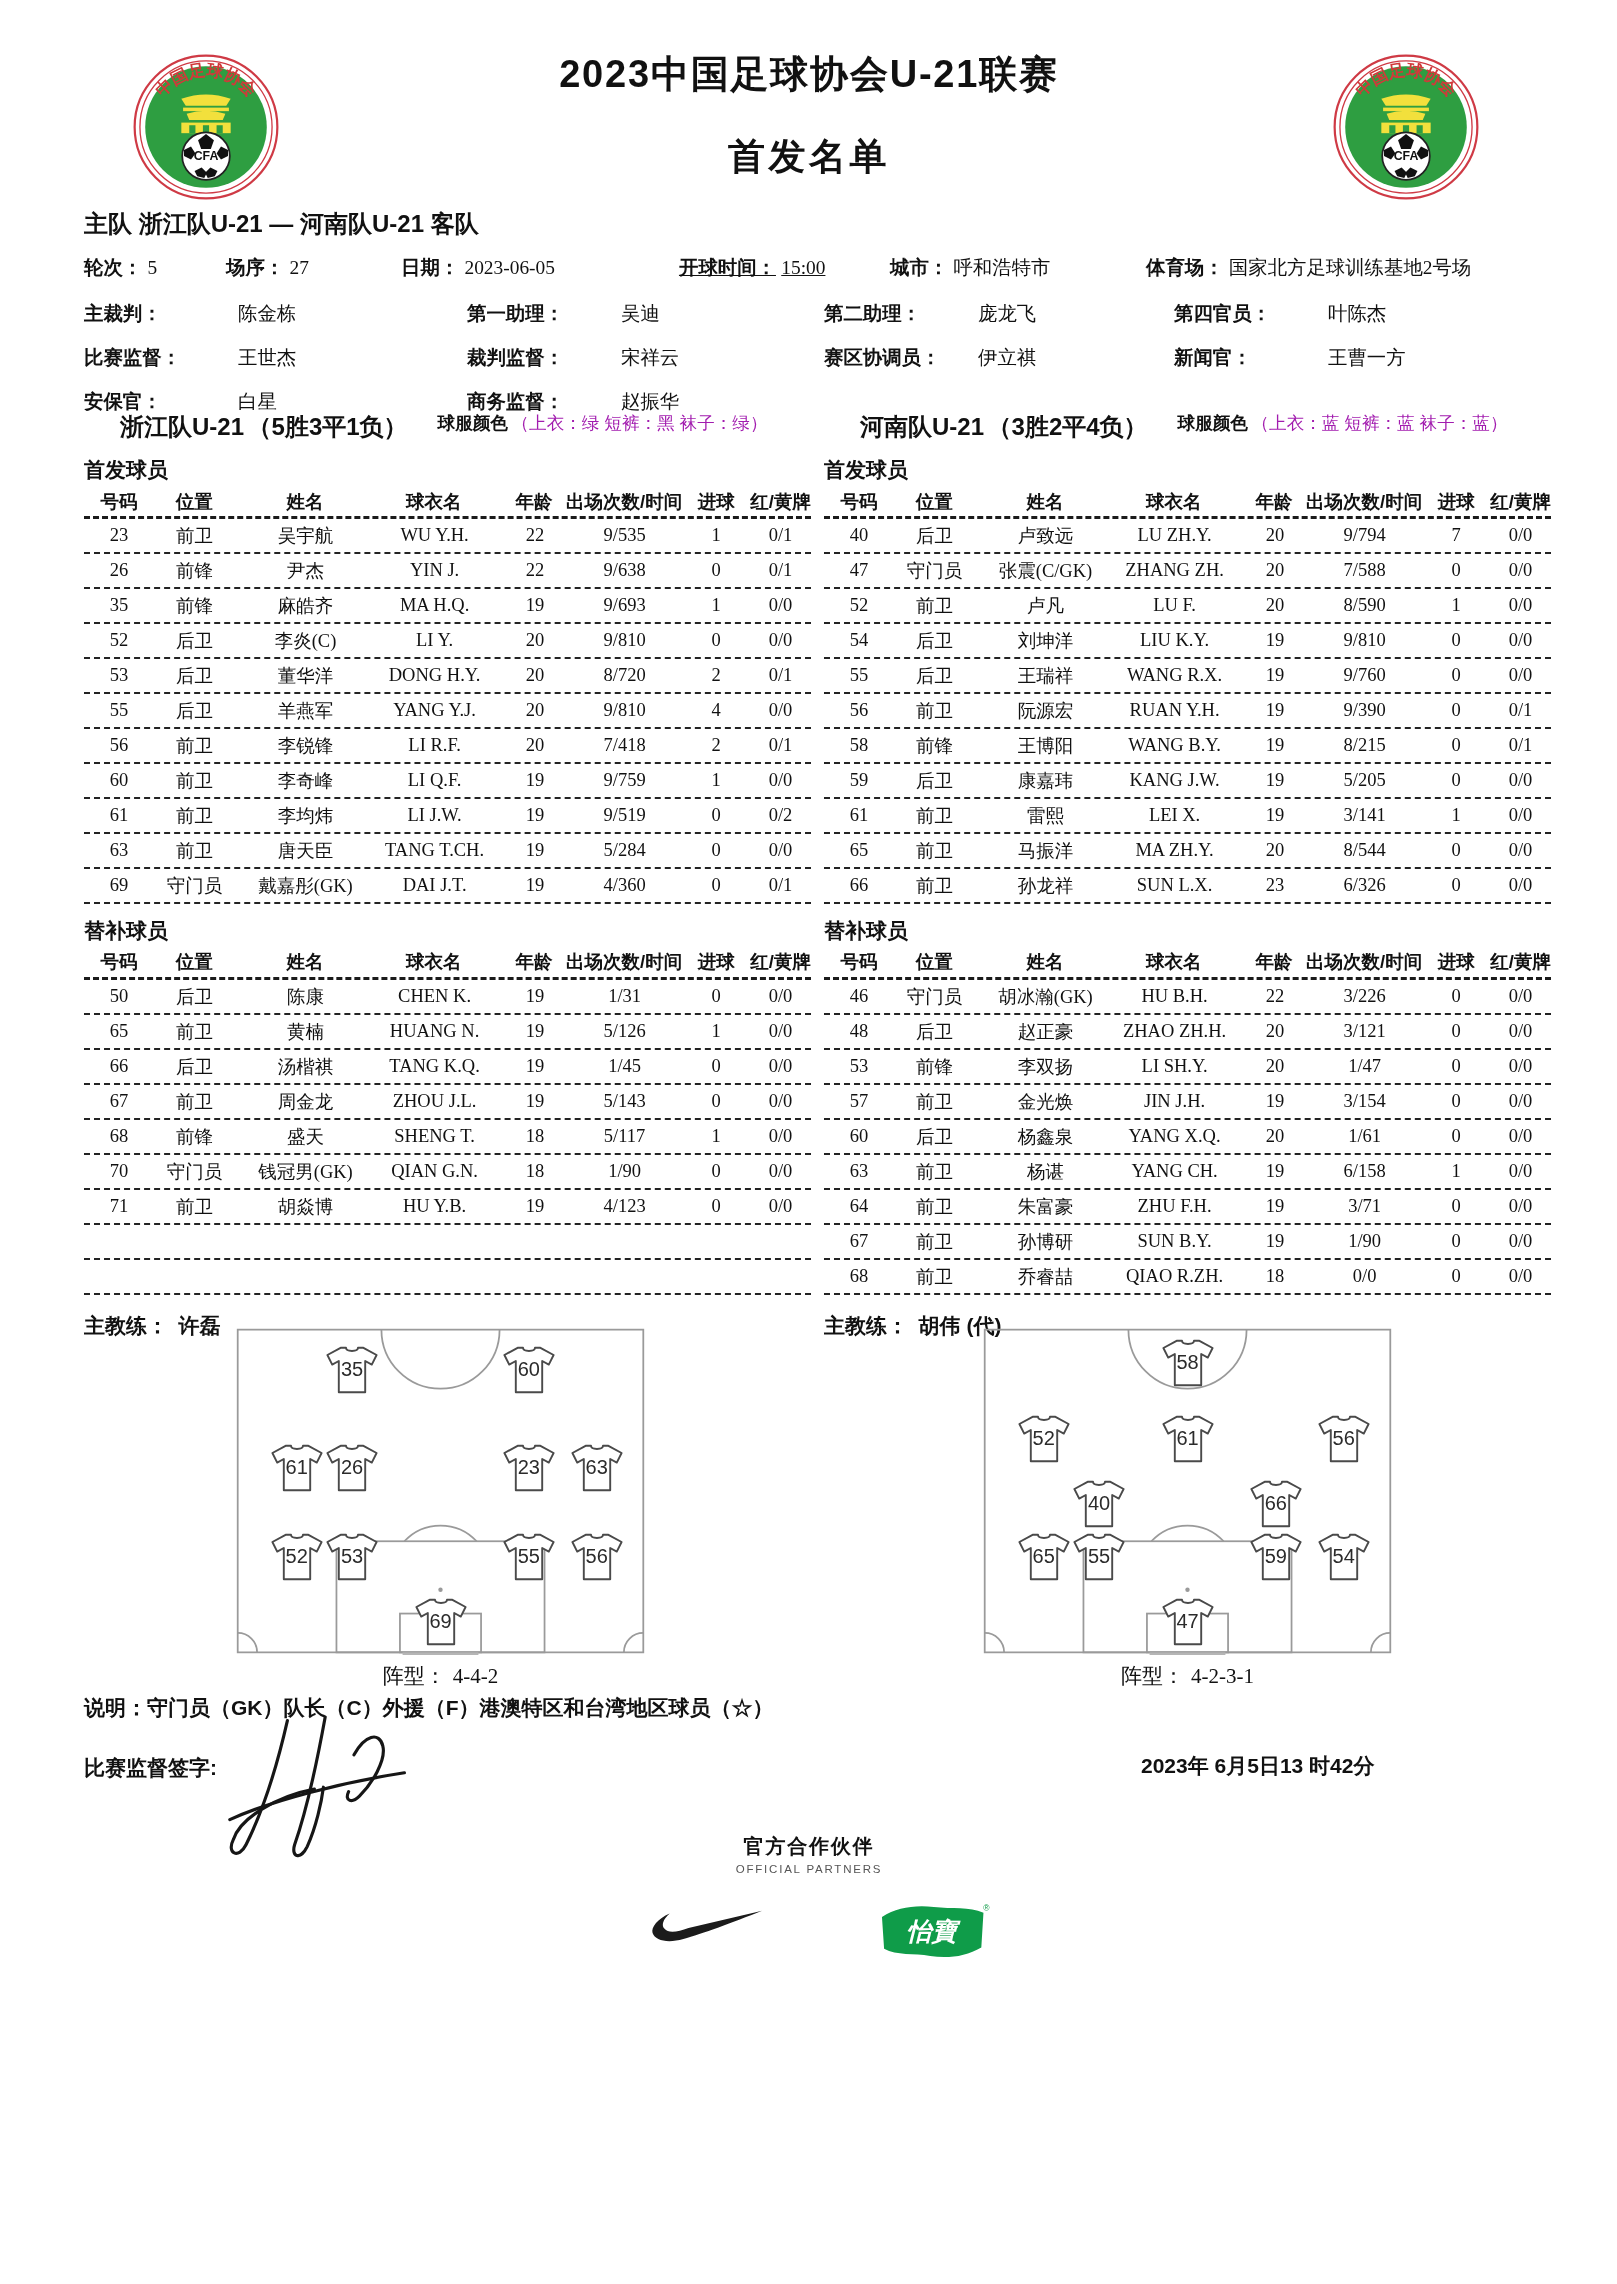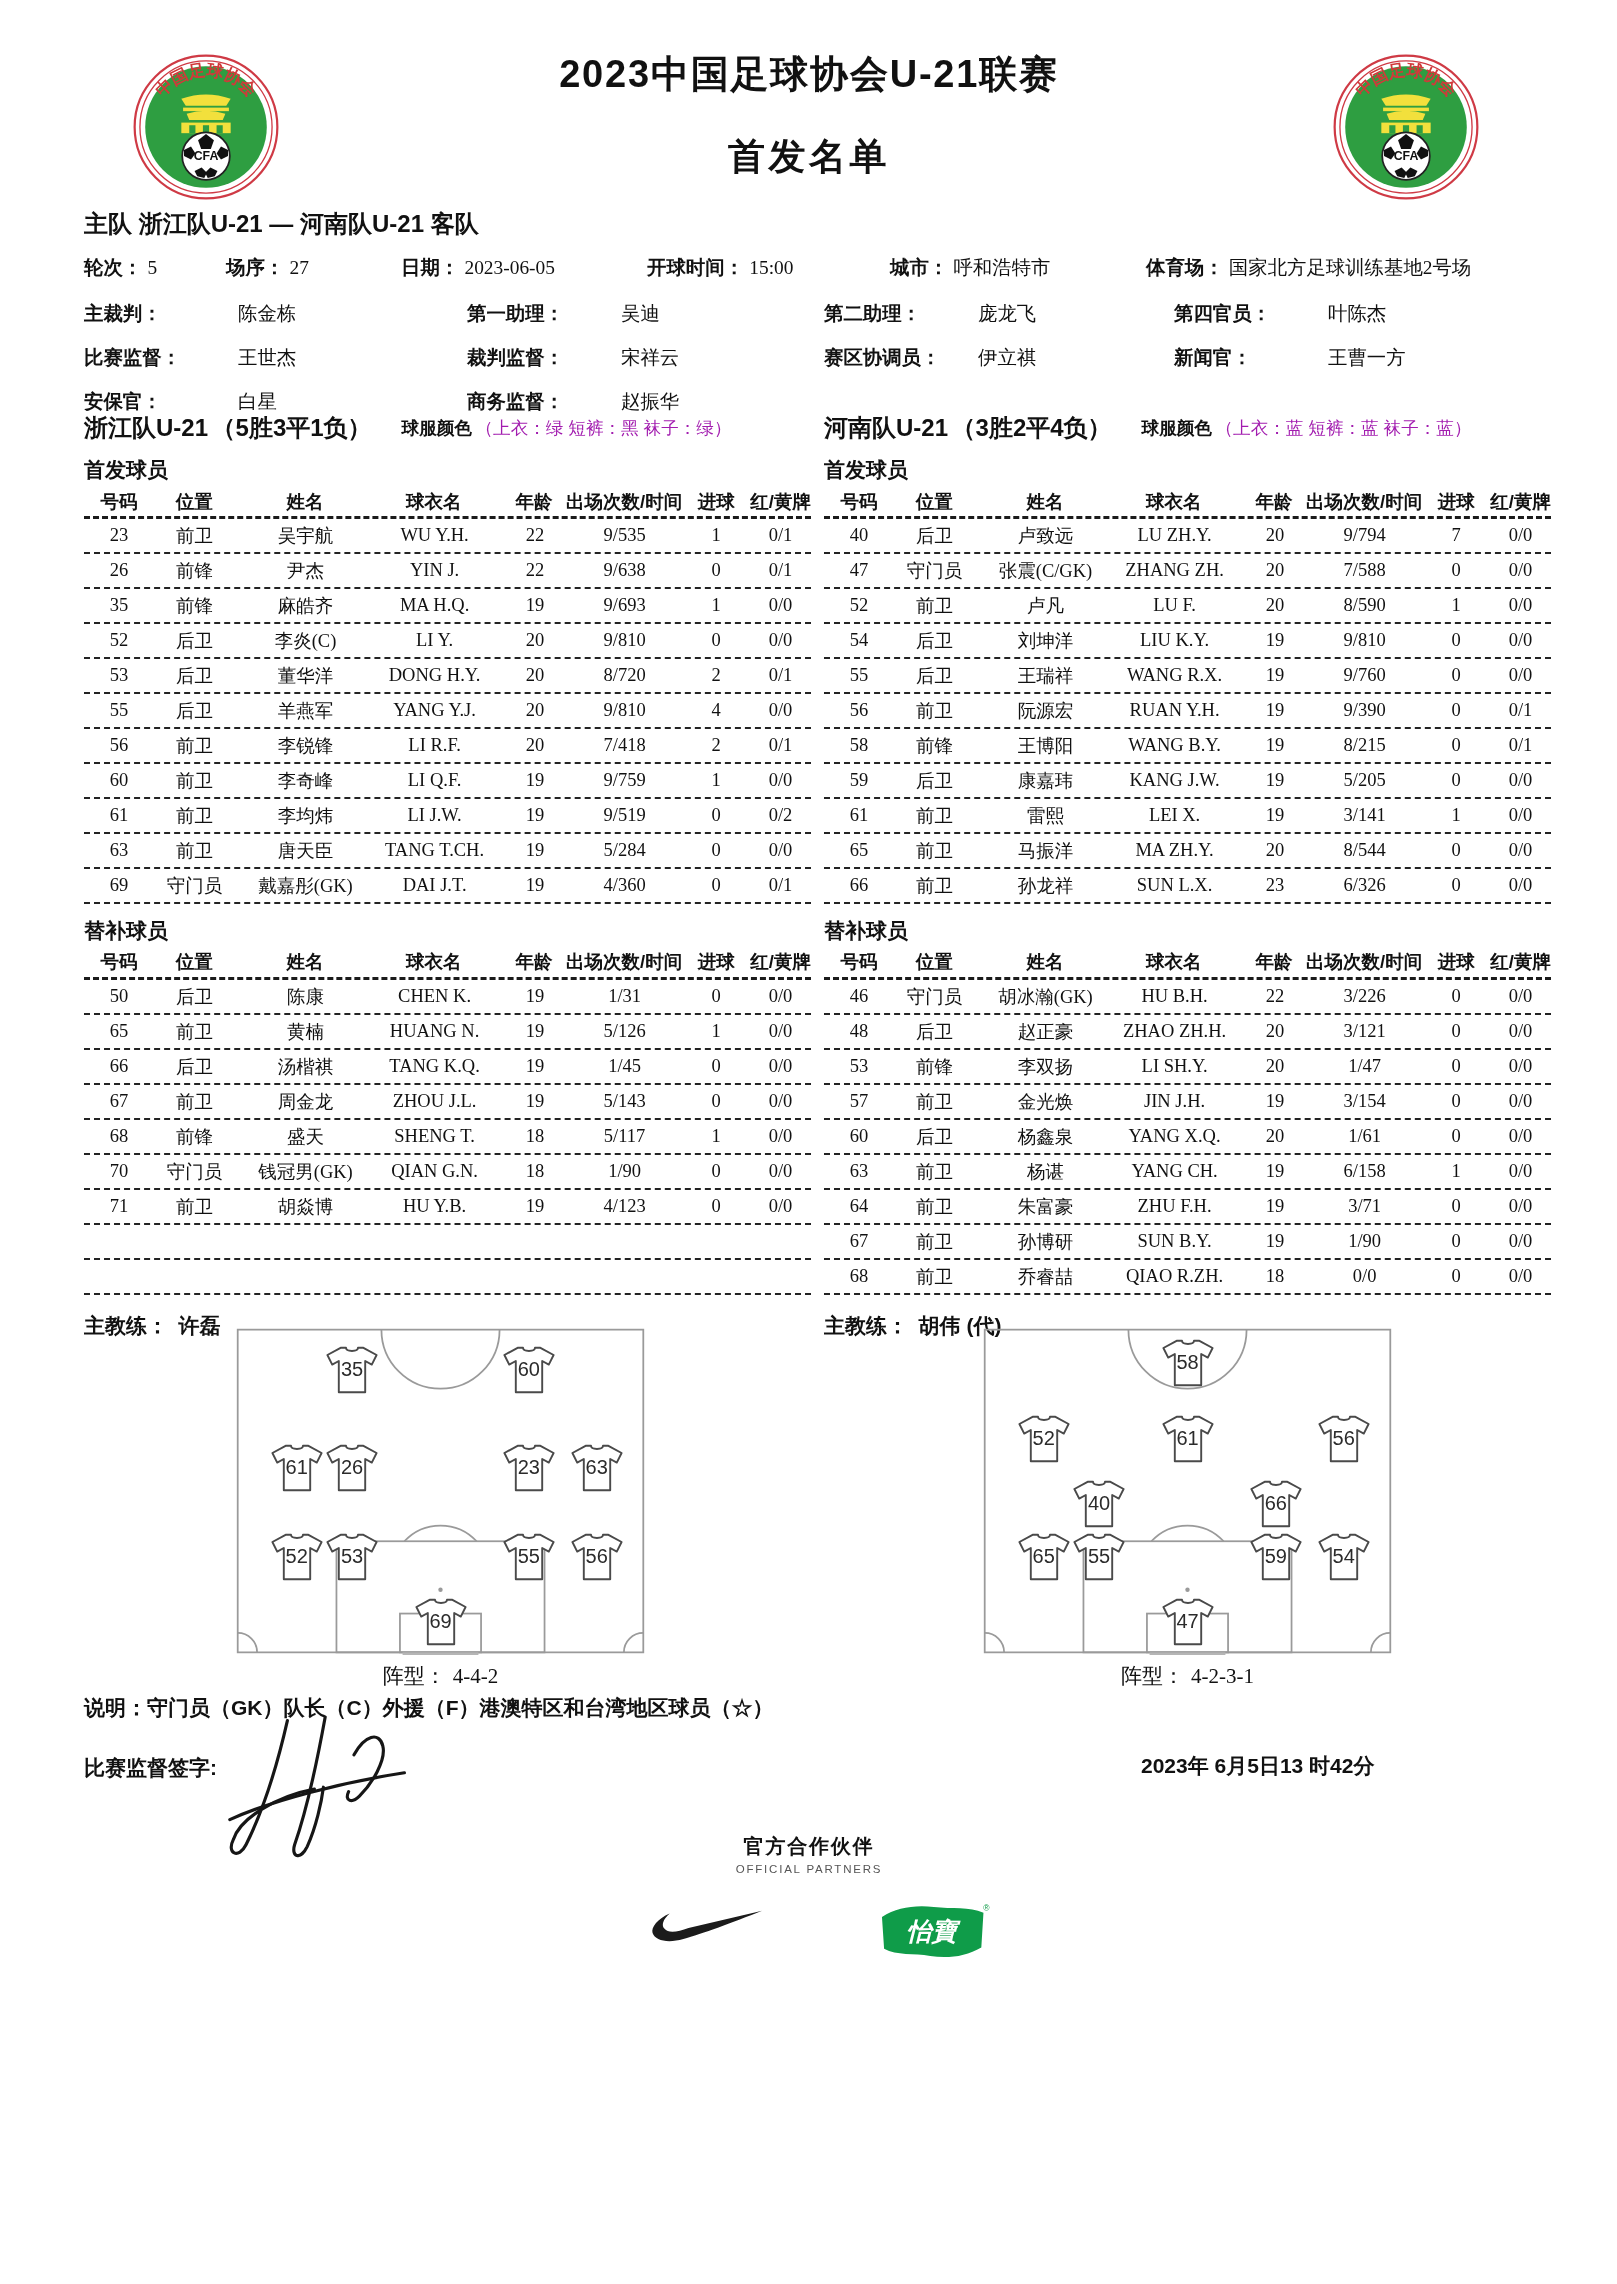--- a/index.html
+++ b/index.html
@@ -15,35 +15,35 @@
   #logo-left{left:132px;} #logo-right{left:1332px;}
 
   .teams-line{position:absolute;top:208px;left:84px;font-size:24px;font-weight:700;}
 
   
   .match-info{position:absolute;top:254px;left:0;width:1618px;height:30px;}
   .mi{position:absolute;font-size:19.4px;white-space:nowrap;}
   .mi .lab{font-weight:700;}
   .mi .val{font-weight:400;margin-left:5.3px;font-family:"Liberation Serif",serif;}
   .mi:nth-of-type(1){left:84px;} .mi:nth-of-type(2){left:226px;}
-  .mi:nth-of-type(3){left:401px;} .mi:nth-of-type(4){left:647px;}
+  .mi:nth-of-type(3){left:401px;} .mi:nth-of-type(4){left:679px;text-decoration:underline;}
   .mi:nth-of-type(5){left:890px;} .mi:nth-of-type(6){left:1146px;}
 
   .off-row{position:absolute;left:0;width:1618px;height:30px;}
   #off1{top:300px;} #off2{top:344px;} #off3{top:388px;}
   .off{position:absolute;width:379px;font-size:19.4px;white-space:nowrap;}
   .off .lab{font-weight:700;}
   .off .val{position:absolute;left:154px;font-weight:400;}
   .off:nth-of-type(1){left:84px;} .off:nth-of-type(2){left:467px;}
   .off:nth-of-type(3){left:824px;} .off:nth-of-type(4){left:1174px;}
 
   
   .panel{position:absolute;top:411px;width:727px;}
   #panelL{left:84px;} #panelR{left:824px;}
-  .team-head{display:flex;align-items:center;height:33px;white-space:nowrap;}
+  .team-head{display:flex;align-items:flex-start;height:33px;white-space:nowrap;margin-left:36px;}
   .tname,.trecord{font-size:24px;font-weight:700;}
   .trecord{margin-left:3.5px;}
   .kitlab{margin-left:30px;font-size:17.6px;font-weight:700;}
   .kitval{margin-left:3.5px;font-size:17.6px;color:#a21caf;}
   .sec-label{margin-top:12.3px;font-size:21px;font-weight:700;height:30px;}
 
   .thead{display:flex;align-items:center;height:30px;font-weight:700;font-size:18.5px;}
   .thead span{text-align:center;white-space:nowrap;}
   .sep-h{height:0;border-top:3.5px dashed #1b1b1b;}
   .prow{display:flex;align-items:center;height:33px;font-size:18.5px;

